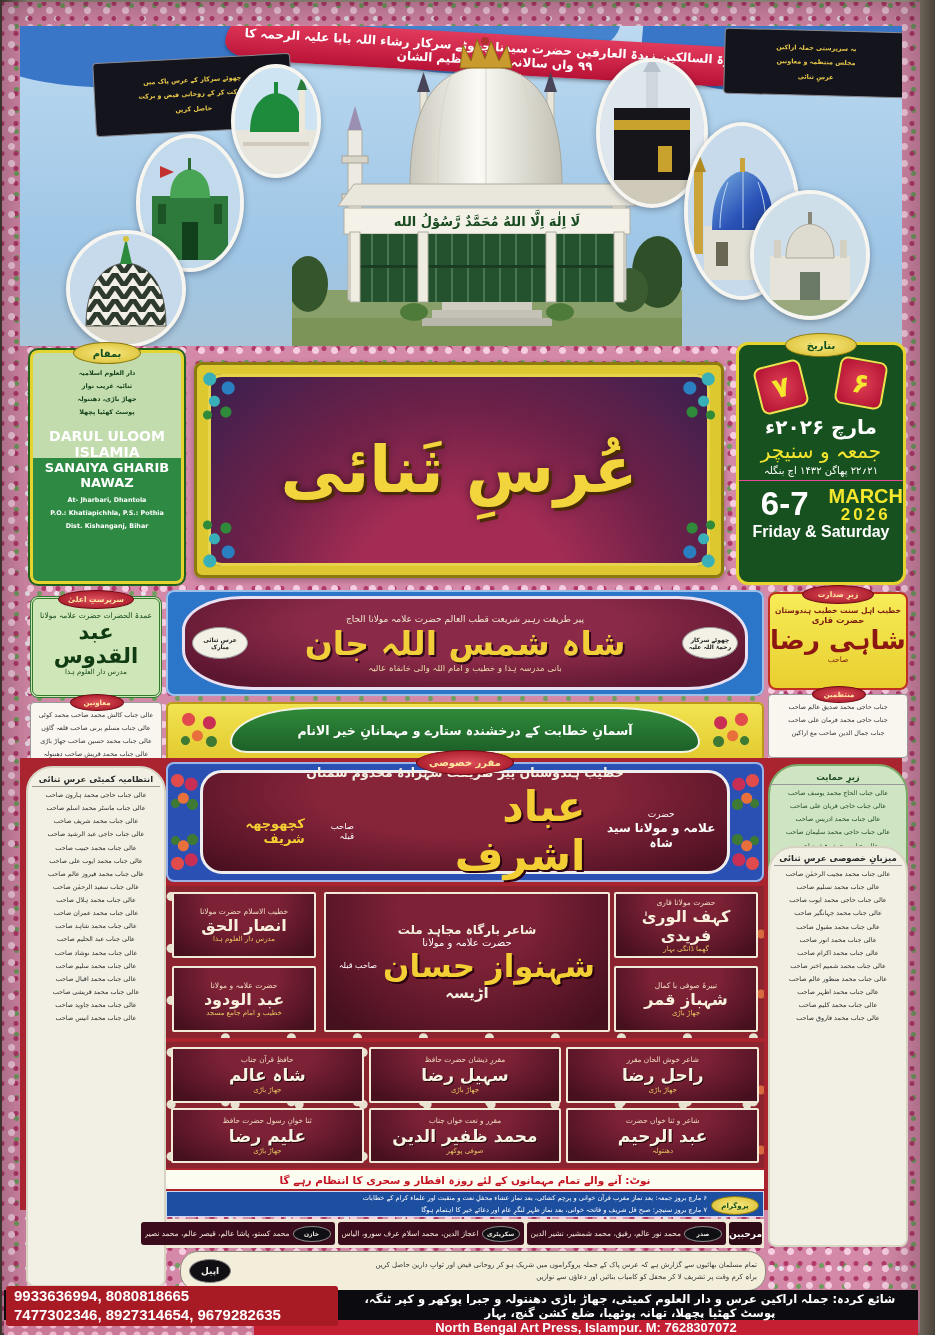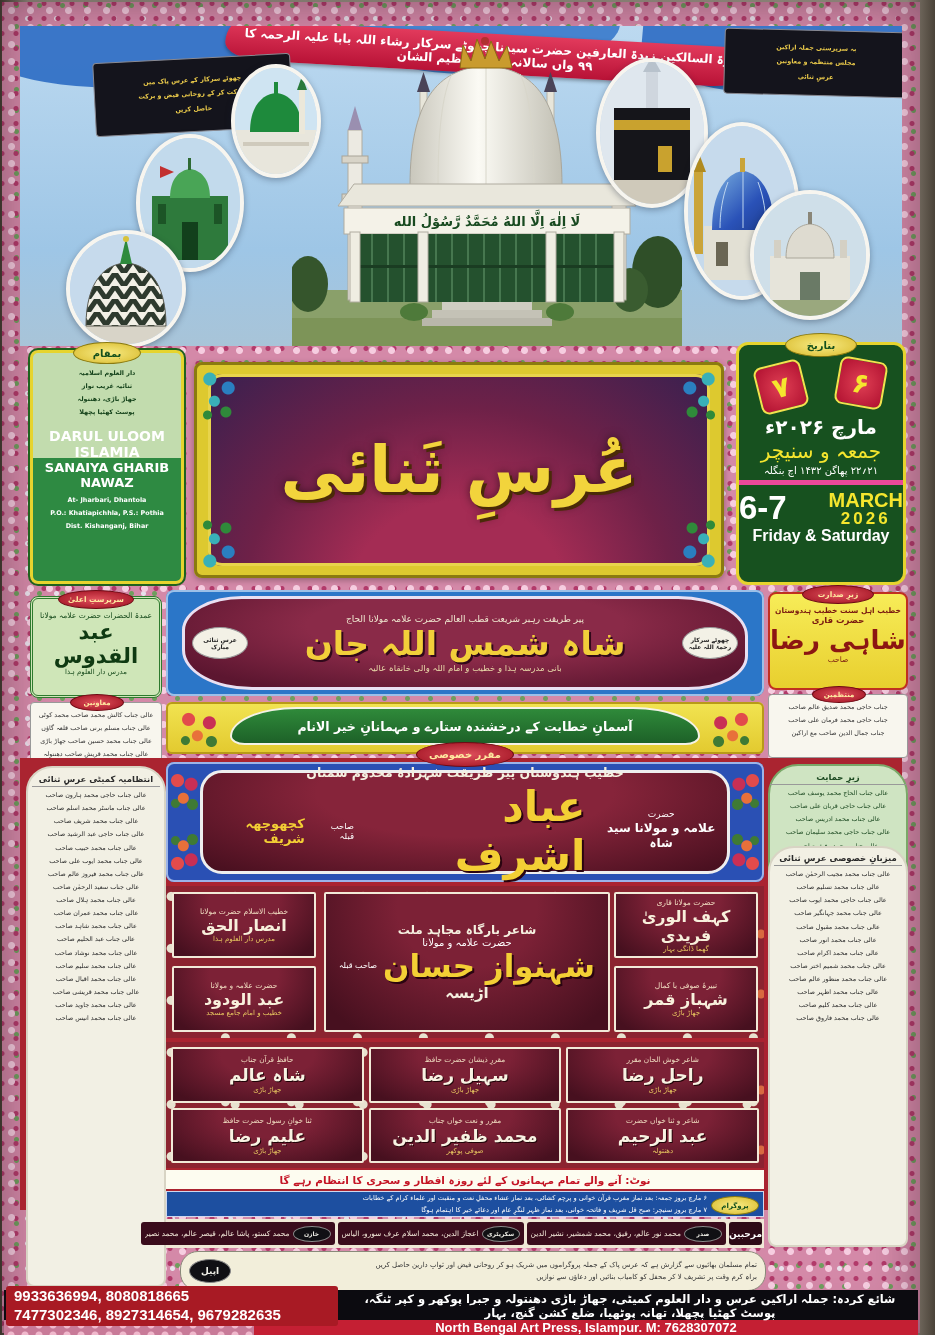--- a/index.html
+++ b/index.html
@@ -79,21 +79,21 @@
   #shahB{position:absolute;left:164px;top:588px;width:598px;height:106px;background:#2b76c8;border-radius:8px;
       box-shadow:inset 0 0 0 2px #9cc0e8;}
   #shahCloud{position:absolute;left:16px;top:6px;right:16px;bottom:6px;
       background:radial-gradient(ellipse at 50% 30%,#8a2a48 0 40%,#5c1630 85%);
       border:3px solid #e9e0f2;border-radius:60px 70px 60px 70px/34px 40px 34px 40px;
       display:flex;flex-direction:column;align-items:center;justify-content:center;text-align:center;}
   .seal{position:absolute;width:56px;height:32px;background:#f3f1e6;border-radius:50%;
       border:1px solid #999;color:#222;font-size:6px;font-weight:bold;display:flex;align-items:center;
       justify-content:center;text-align:center;line-height:1.2;padding:2px;box-sizing:border-box;}
   
-  #arcStrip{position:absolute;left:164px;top:700px;width:598px;height:52px;border-radius:6px;
+  #arcStrip{position:absolute;left:164px;top:700px;width:598px;height:60px;border-radius:6px;
       background:linear-gradient(#f2e452,#e2c92e);box-shadow:inset 0 0 0 2px #b89a18;}
   #arcGreen{position:absolute;left:64px;right:64px;top:5px;bottom:9px;
       background:linear-gradient(#2f8a3a,#1d6128);border:2px solid #f4f2e6;
       border-radius:120px 120px 26px 26px/52px 52px 16px 16px;color:#fff;font-weight:bold;font-size:12.5px;
       display:flex;align-items:center;justify-content:center;text-align:center;padding:0 10px;box-sizing:border-box;}
   
   #lowerBg{position:absolute;left:18px;top:756px;width:882px;height:452px;background:#aa2430;
       background-image:radial-gradient(circle at 12% 30%,#c24450 0 8px,rgba(0,0,0,0) 9px),
       radial-gradient(circle at 88% 60%,#c24450 0 8px,rgba(0,0,0,0) 9px);}
   
@@ -340,22 +340,22 @@
       <div class="tflw" style="left:2px;bottom:2px;transform:scaleY(-1);"></div>
       <div class="tflw" style="right:2px;bottom:2px;transform:scale(-1);"></div>
     </div>
 
     <div id="dateb">
       <div class="ytab u" style="position:absolute;left:50%;transform:translateX(-50%);top:-12px;width:70px;height:22px;font-size:10px;">بتاریخ</div>
       <div class="diam" style="left:18px;top:18px;transform:rotate(-14deg);">۷</div>
       <div class="diam" style="right:18px;top:14px;transform:rotate(10deg);">۶</div>
       <div class="u" style="margin-top:70px;font-size:20px;font-weight:bold;color:#fff;">مارچ ۲۰۲۶ء</div>
       <div class="u" style="font-size:20px;font-weight:normal;color:#f5e62e;">جمعہ و سنیچر</div>
-      <div class="u" style="font-size:10px;color:#fff;margin-top:2px;border-bottom:5px solid #ec4899;padding-bottom:4px;">۲۱؍۲۲ پھاگن ۱۴۳۲ اچ بنگلہ</div>
-      <div style="display:flex;align-items:center;justify-content:space-between;gap:6px;margin-top:4px;">
+      <div class="u" style="font-size:10px;color:#fff;margin-top:2px;border-bottom:1px solid #ec4899;padding-bottom:4px;">۲۱؍۲۲ پھاگن ۱۴۳۲ اچ بنگلہ</div>
+      <div style="display:flex;align-items:center;justify-content:flex-end;gap:20px;margin-top:4px;">
         <span style="font-size:33px;font-weight:bold;color:#fff;font-family:'Liberation Sans',sans-serif;">6-7</span>
         <span style="display:flex;flex-direction:column;line-height:1;">
           <span style="font-size:20px;font-weight:bold;color:#f5e62e;font-family:'Liberation Sans',sans-serif;">MARCH</span>
           <span style="font-size:17px;font-weight:bold;color:#f5e62e;letter-spacing:3px;font-family:'Liberation Sans',sans-serif;">2026</span>
         </span>
       </div>
       <div style="font-size:16px;font-weight:bold;color:#fff;font-family:'Liberation Sans',sans-serif;">Friday &amp; Saturday</div>
     </div>
 
     <div id="patron">

